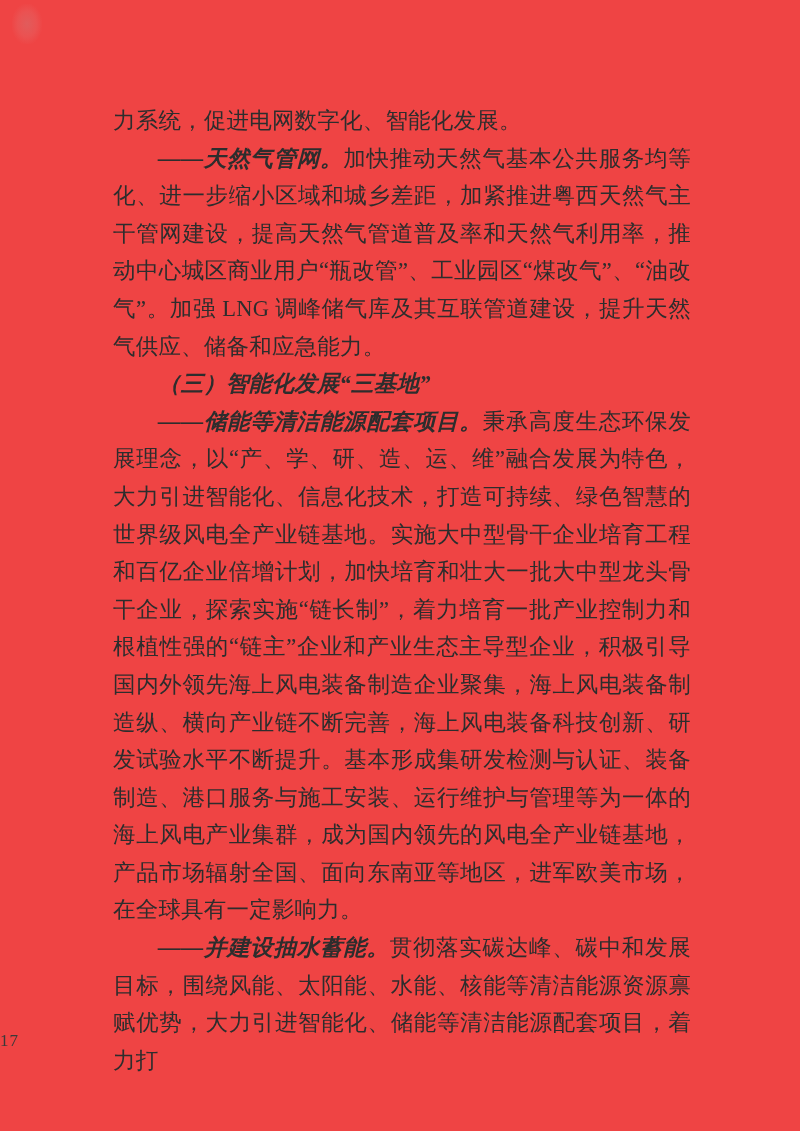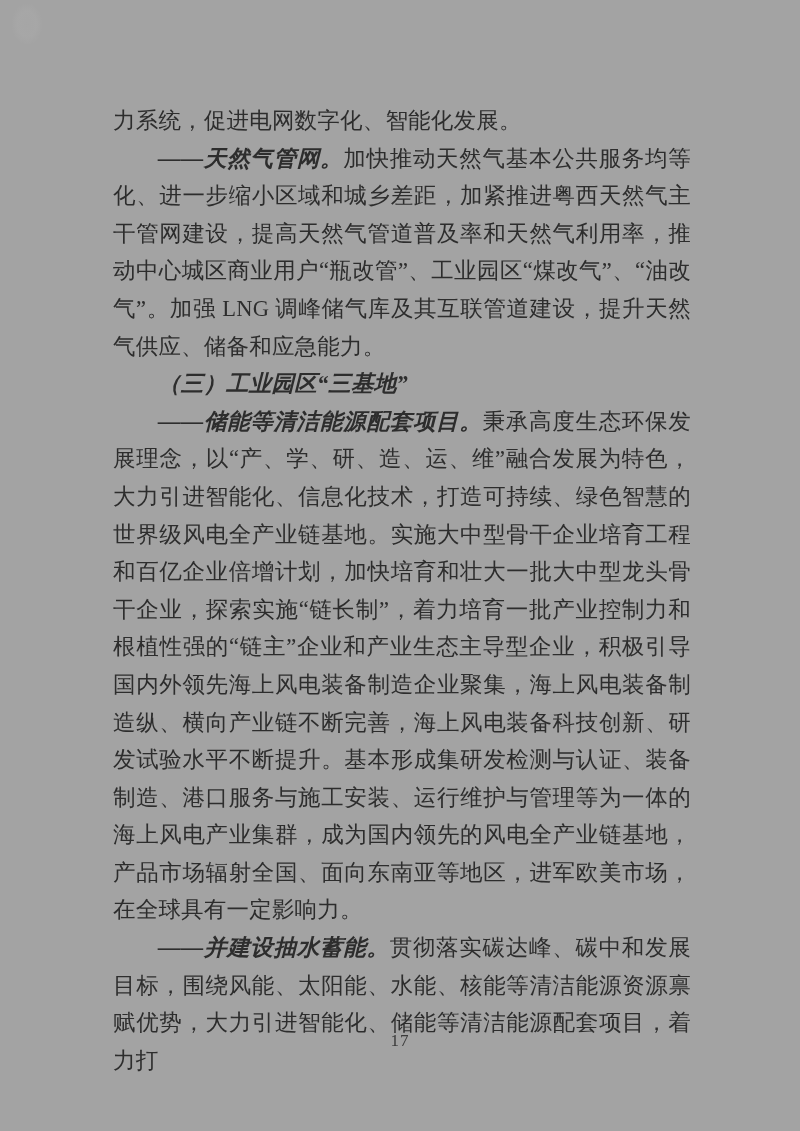--- a/index.html
+++ b/index.html
@@ -10,21 +10,21 @@
     width: 800px;
     height: 1131px;
     position: relative;
     background: #fdfdfd;
     overflow: hidden;
     font-family: "Liberation Serif", "DejaVu Serif", serif;
   }
   .page {
     position: absolute;
     inset: 0;
-    background: #a3a3a3;
+    background: #ef4444;
   }
   
   .scan-artifact {
     position: absolute;
     left: 12px;
     top: 4px;
     width: 30px;
     height: 40px;
     background: radial-gradient(ellipse at center, rgba(175,175,175,0.22) 0%, rgba(200,200,200,0.10) 45%, transparent 75%);
     pointer-events: none;
@@ -49,32 +49,31 @@
   }
   p.para b {
     font-weight: 700;
     font-style: italic;
   }
   .page-number {
     position: absolute;
     top: 1031px;
     left: 0;
     width: 100%;
-    text-align: center;
     font-size: 17px;
     color: #3a3a3a;
     letter-spacing: 1px;
   }
 </style>
 </head>
 <body>
 
 <div class="page">
   <div class="scan-artifact"></div>
   <div class="document-body">
       <p class="para"><span>力系统，促进电网数字化、智能化发展。</span></p>
       <p class="para indent"><b>——天然气管网。</b><span>加快推动天然气基本公共服务均等化、进一步缩小区域和城乡差距，加紧推进粤西天然气主干管网建设，提高天然气管道普及率和天然气利用率，推动中心城区商业用户“瓶改管”、工业园区“煤改气”、“油改气”。加强 LNG 调峰储气库及其互联管道建设，提升天然气供应、储备和应急能力。</span></p>
-      <p class="para indent"><b>（三）工业园区“三基地”</b></p>
+      <p class="para indent"><b>（三）智能化发展“三基地”</b></p>
       <p class="para indent"><b>——储能等清洁能源配套项目。</b><span>秉承高度生态环保发展理念，以“产、学、研、造、运、维”融合发展为特色，大力引进智能化、信息化技术，打造可持续、绿色智慧的世界级风电全产业链基地。实施大中型骨干企业培育工程和百亿企业倍增计划，加快培育和壮大一批大中型龙头骨干企业，探索实施“链长制”，着力培育一批产业控制力和根植性强的“链主”企业和产业生态主导型企业，积极引导国内外领先海上风电装备制造企业聚集，海上风电装备制造纵、横向产业链不断完善，海上风电装备科技创新、研发试验水平不断提升。基本形成集研发检测与认证、装备制造、港口服务与施工安装、运行维护与管理等为一体的海上风电产业集群，成为国内领先的风电全产业链基地，产品市场辐射全国、面向东南亚等地区，进军欧美市场，在全球具有一定影响力。</span></p>
       <p class="para indent"><b>——并建设抽水蓄能。</b><span>贯彻落实碳达峰、碳中和发展目标，围绕风能、太阳能、水能、核能等清洁能源资源禀赋优势，大力引进智能化、储能等清洁能源配套项目，着力打</span></p>
     </div>
   <div class="page-number">17</div>
 </div>
 
 </body></html>

